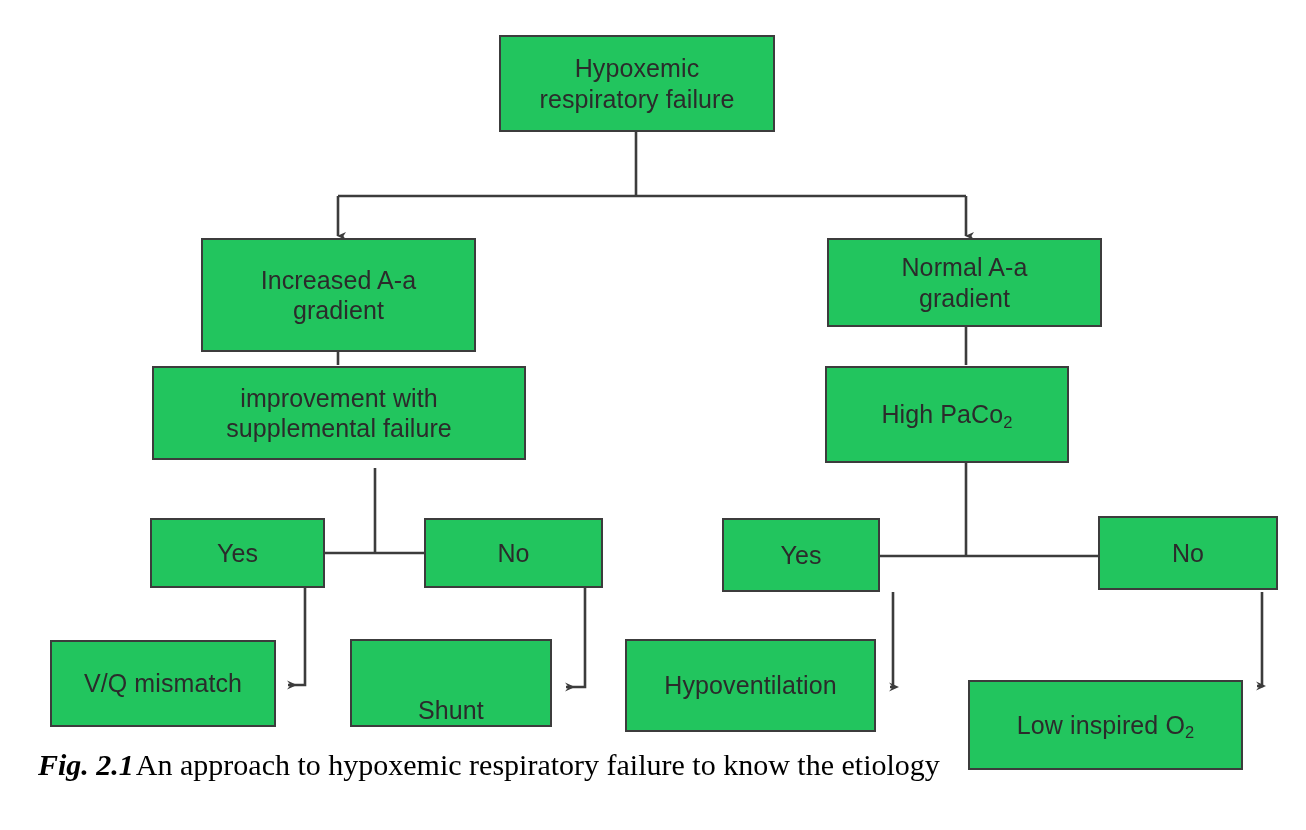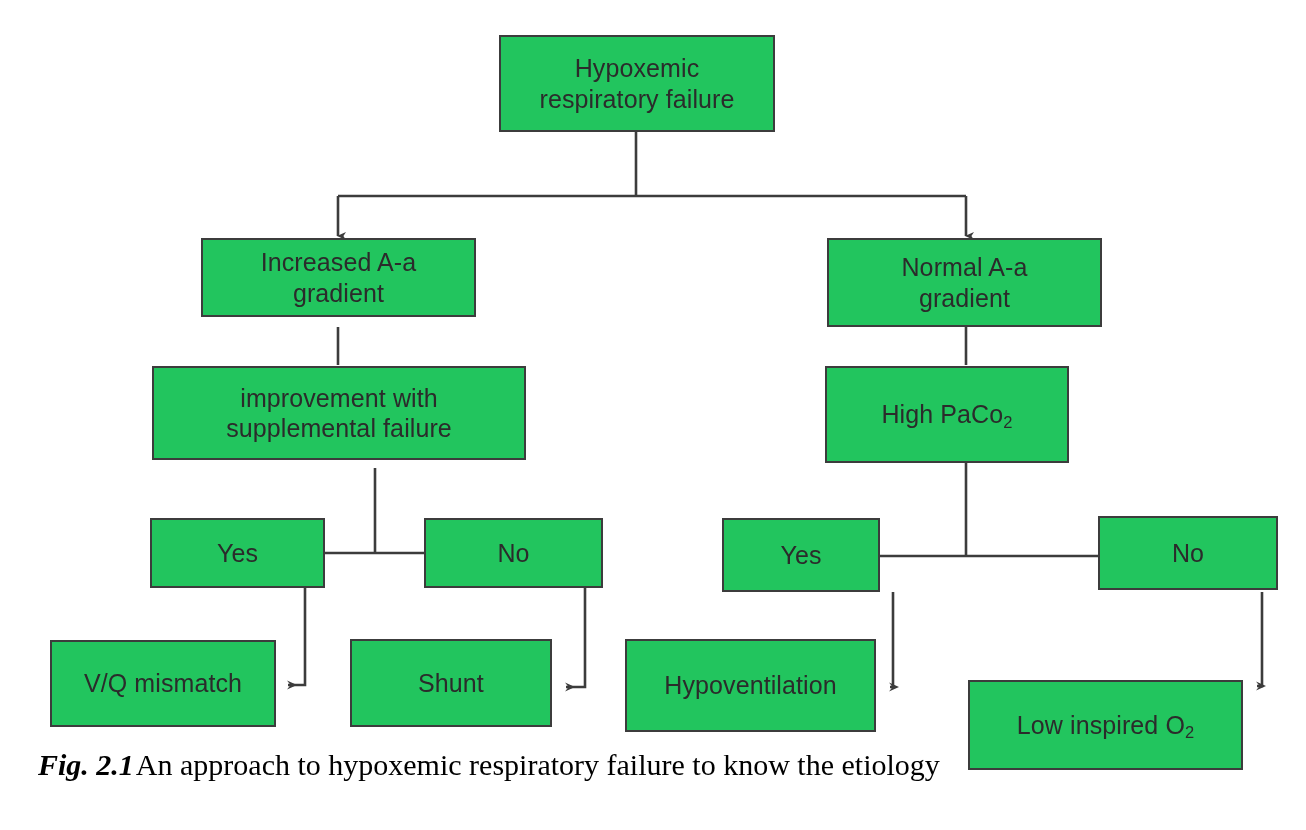--- a/index.html
+++ b/index.html
@@ -105,21 +105,21 @@
       <path d="M893,592 L893,687 L890,687" marker-end="url(#arrowLeft)"></path>
 
       <path d="M1262,592 L1262,686 L1257,686" marker-end="url(#arrowLeft)"></path>
     </g>
   </svg>
 
   <div class="node" style="left:499px; top:35px; width:276px; height:97px;">
     <span><span>Hypoxemic</span><br><span>respiratory failure</span></span>
   </div>
 
-  <div class="node" style="left:201px; top:238px; width:275px; height:79px;">
+  <div class="node" style="left:201px; top:238px; width:275px; height:114px;">
     <span><span>Increased A-a</span><br><span>gradient</span></span>
   </div>
 
   <div class="node" style="left:827px; top:238px; width:275px; height:89px;">
     <span><span>Normal A-a</span><br><span>gradient</span></span>
   </div>
 
   <div class="node" style="left:152px; top:366px; width:374px; height:94px;">
     <span><span>improvement with</span><br><span>supplemental failure</span></span>
   </div>
@@ -141,21 +141,21 @@
   </div>
 
   <div class="node" style="left:1098px; top:516px; width:180px; height:74px;">
     <span>No</span>
   </div>
 
   <div class="node" style="left:50px; top:640px; width:226px; height:87px;">
     <span>V/Q mismatch</span>
   </div>
 
-  <div class="node" style="left:350px; top:639px; width:202px; height:88px;">
+  <div class="node" style="left:350px; top:639px; width:202px; height:88px;align-items:flex-end;">
     <span>Shunt</span>
   </div>
 
   <div class="node" style="left:625px; top:639px; width:251px; height:93px;">
     <span>Hypoventilation</span>
   </div>
 
   <div class="node" style="left:968px; top:640px; width:275px; height:90px;margin-top:40px;">
     <span><span>Low inspired O</span><sub>2</sub></span>
   </div>

